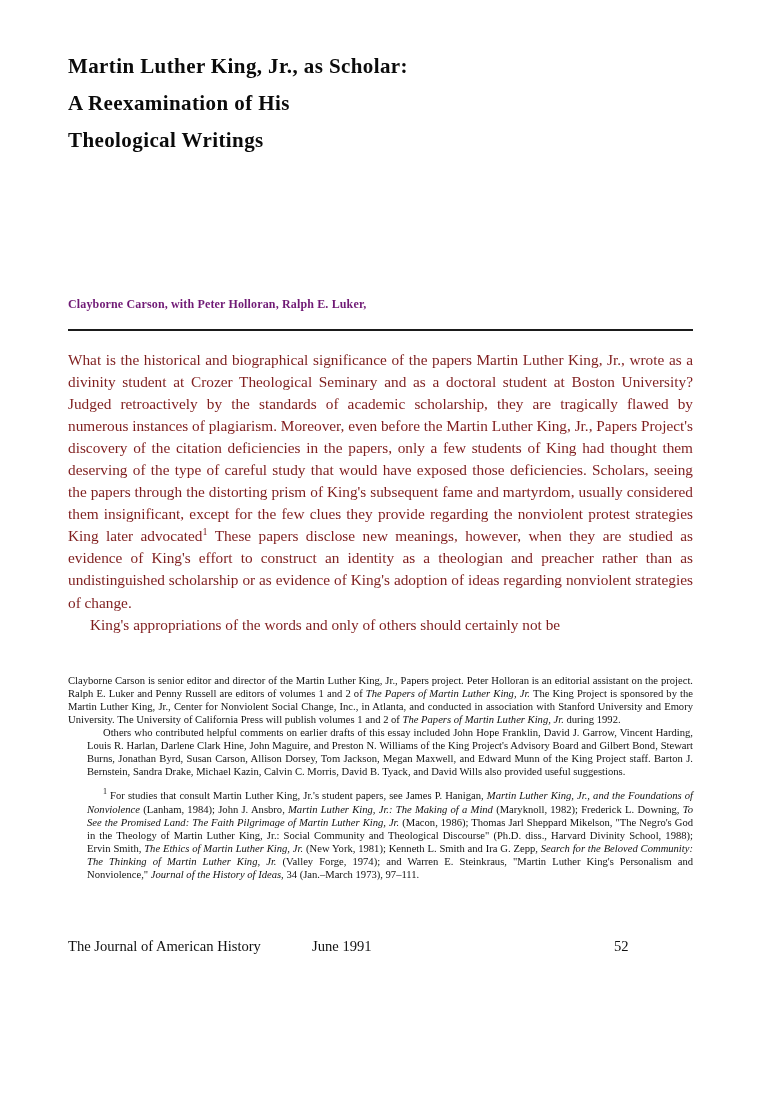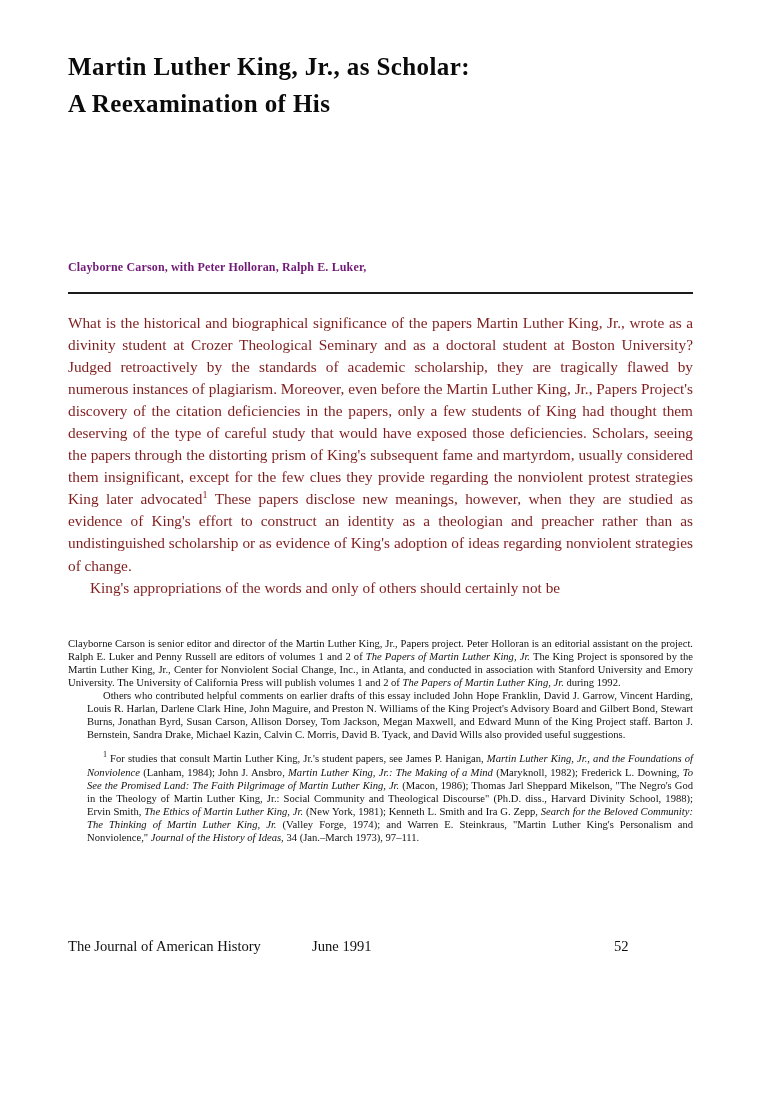--- a/index.html
+++ b/index.html
@@ -21,21 +21,21 @@
     left: 68px;
     top: 0;
     width: 625px;
   }
 
   
   .title-block {
     padding-top: 48px;
   }
   .title-line {
-    font-size: 25px;
+    font-size: 21px;
     line-height: 37px;
     font-weight: 700;
     letter-spacing: 0.4px;
     color: #0b0b0b;
     white-space: nowrap;
   }
 
   
   .authors-block {
     margin-top: 136px;
@@ -135,20 +135,21 @@
 </style>
 </head>
 <body>
 
 <div class="page">
   <div class="content">
 
     <div class="title-block">
       <div class="title-line">Martin Luther King, Jr., as Scholar:</div>
       <div class="title-line">A Reexamination of His</div>
+      <div class="title-line">Theological Writings</div>
     </div>
 
     <div class="authors-block">
       <div class="author-line">Clayborne Carson, with Peter Holloran, Ralph E. Luker,</div>
       <div class="rule"></div>
     </div>
 
     <div class="body-block">
       <p class="body-par"><span>What is the historical and biographical significance of the papers Martin Luther King, Jr., wrote as a divinity student at Crozer Theological Seminary and as a doctoral student at Boston University? Judged retroactively by the standards of academic scholarship, they are tragically flawed by numerous instances of plagiarism. Moreover, even before the Martin Luther King, Jr., Papers Project's discovery of the citation deficiencies in the papers, only a few students of King had thought them deserving of the type of careful study that would have exposed those deficiencies. Scholars, seeing the papers through the distorting prism of King's subsequent fame and martyrdom, usually considered them insignificant, except for the few clues they provide regarding the nonviolent protest strategies King later advocated</span><sup class="fn">1</sup><span> These papers disclose new meanings, however, when they are studied as evidence of King's effort to construct an identity as a theologian and preacher rather than as undistinguished scholarship or as evidence of King's adoption of ideas regarding nonviolent strategies of change.</span></p>
       <p class="body-par indent">King's appropriations of the words and only of others should certainly not be</p>

